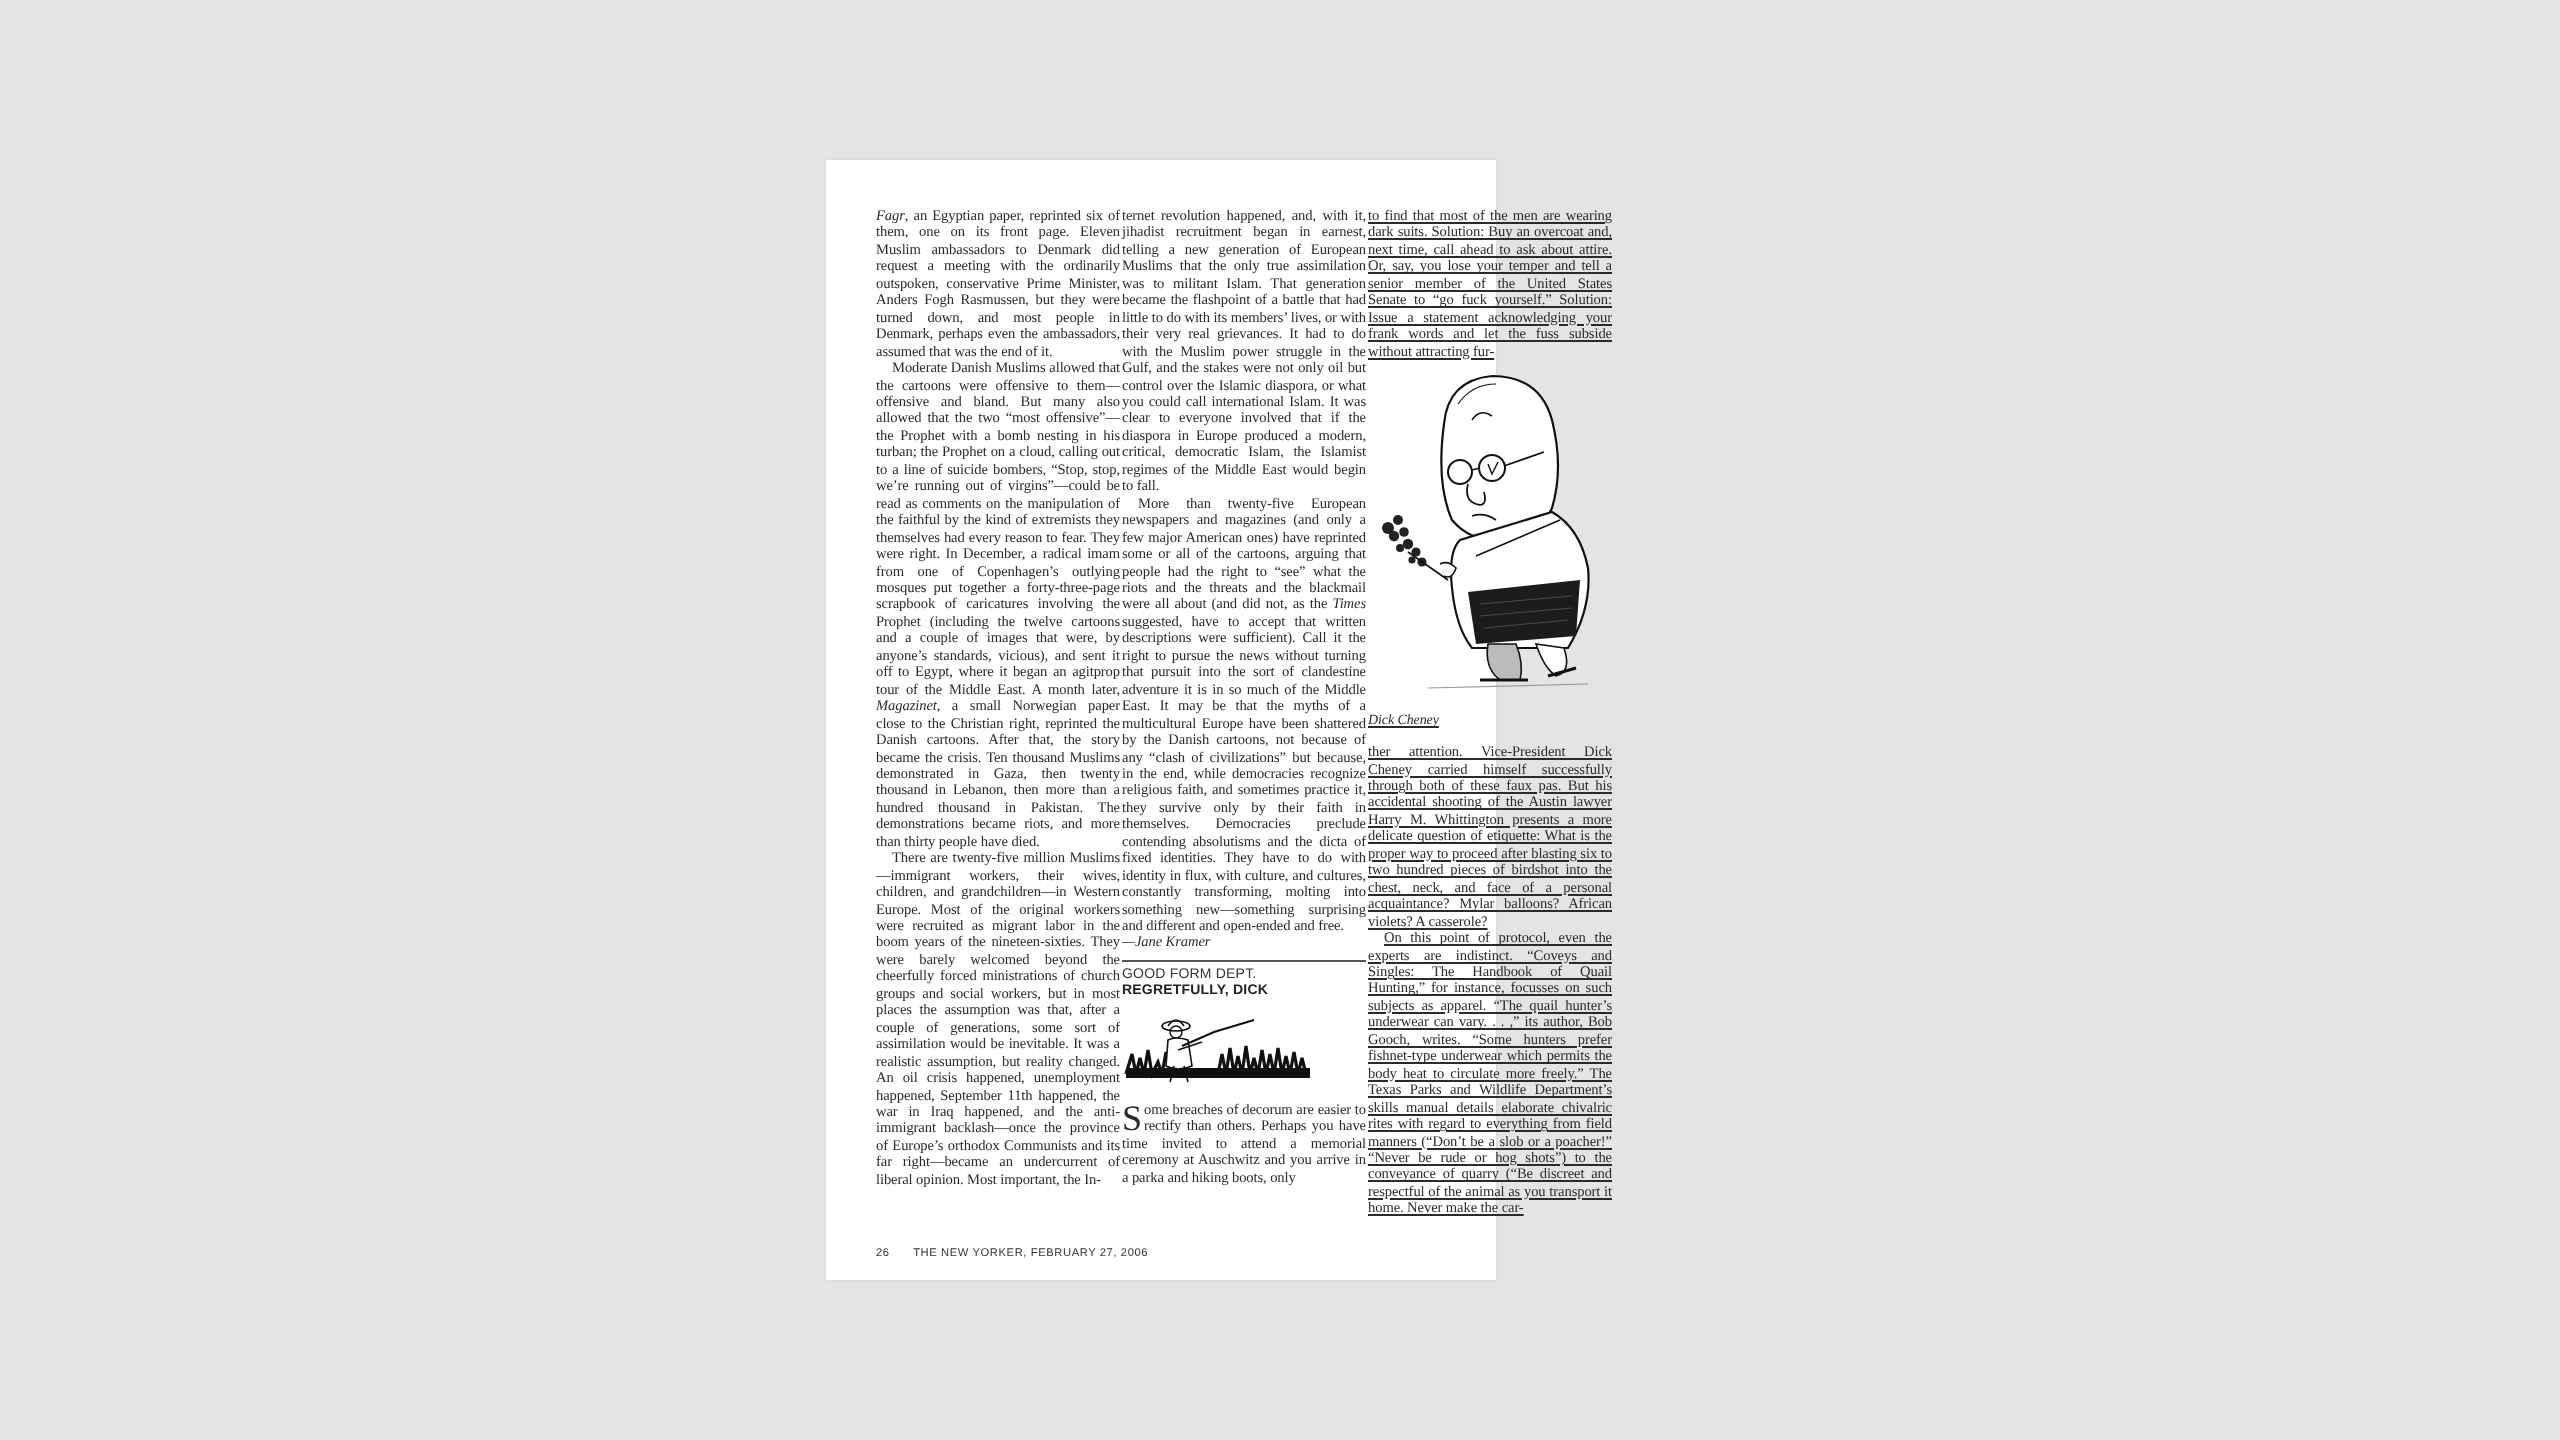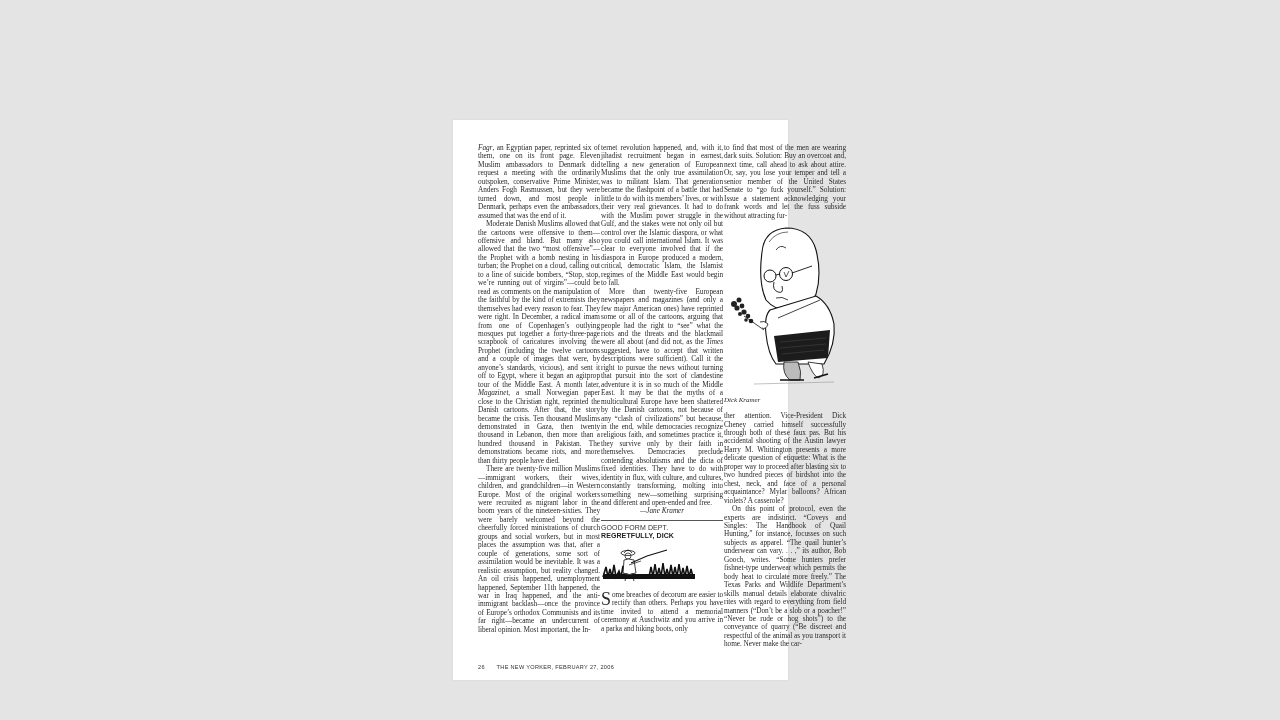--- a/index.html
+++ b/index.html
@@ -1,34 +1,34 @@
 <!DOCTYPE html>
 <html><head>
 <meta charset="utf-8">
 <style>
   html, body { margin:0; padding:0; }
   body {
     width:1280px; height:720px; background:#e4e4e4; position:relative; overflow:hidden;
     font-family:"Liberation Serif", "DejaVu Serif", serif; color:#2a2a2a;
   }
   .page {
-    position:absolute; left:453px; top:80px; width:335px; height:560px;
-    background:#ffffff; box-shadow:0 0 2px rgba(0,0,0,0.08);margin-top:40px;
+    position:absolute; left:413px; top:80px; width:335px; height:560px;
+    background:#ffffff; box-shadow:0 0 2px rgba(0,0,0,0.08);
   }
   .col {
     position:absolute; top:24px; width:122px;
     font-size:7.3px; line-height:8.45px; text-align:justify; hyphens:manual;
     letter-spacing:-0.05px;
   }
   .col p { margin:0; text-indent:0; }
   .col p.ind { text-indent:8px; }
   .c1 { left:25px; }
   .c2 { left:148px; }
-  .c3 { left:271px; }
-  .sig { text-align:center; font-style:italic; }
+  .c3 { left:271px;text-decoration:underline; }
+  .sig { text-align:left; font-style:italic; }
   .rule { border-top:0.8px solid #555; margin:4px 0 3px 0; }
   .dept {
     font-family:"Liberation Sans", "DejaVu Sans", sans-serif; font-size:7px; line-height:8.5px;
     letter-spacing:0.1px; color:#333;
   }
   .dept-title { font-weight:bold; color:#222; }
   .hunter { display:block; margin:6px 0 8px 0; }
   .dropcap { float:left; font-size:18px; line-height:14px; margin:1px 1px 0 0; }
   .cartoon { display:block; margin:4px 0 0 0; }
   .caption { font-style:italic; font-size:7px; line-height:9px; margin-bottom:7px; }
@@ -110,21 +110,21 @@
         <circle cx="18" cy="82" r="2.4"></circle>
           <circle cx="20" cy="88" r="2.6"></circle>
           <circle cx="24" cy="92" r="2.3"></circle>
         <circle cx="16" cy="90" r="2"></circle>
           <circle cx="27" cy="97" r="2.3"></circle>
           <circle cx="22" cy="96" r="1.8"></circle>
       </g>
       <path d="M20 92 L40 106" stroke="#111" stroke-width="0.8"></path>
       <path d="M36 98 Q40 96 44 100 Q42 106 38 104" fill="#fff" stroke="#111" stroke-width="0.8"></path>
     </svg>
-    <div class="caption">Dick Kramer</div>
+    <div class="caption">Dick Cheney</div>
 
     <p>ther attention. Vice-President Dick Cheney carried himself successfully through both of these faux pas. But his accidental shooting of the Austin lawyer Harry M. Whittington presents a more delicate question of etiquette: What is the proper way to proceed after blasting six to two hundred pieces of birdshot into the chest, neck, and face of a personal acquaintance? Mylar balloons? African violets? A casserole?</p>
     <p class="ind">On this point of protocol, even the experts are indistinct. “Coveys and Singles: The Handbook of Quail Hunting,” for instance, focusses on such subjects as apparel. “The quail hunter’s underwear can vary. . . ,” its author, Bob Gooch, writes. “Some hunters prefer fishnet-type underwear which permits the body heat to circulate more freely.” The Texas Parks and Wildlife Department’s skills manual details elaborate chivalric rites with regard to everything from field manners (“Don’t be a slob or a poacher!” “Never be rude or hog shots”) to the conveyance of quarry (“Be discreet and respectful of the animal as you transport it home. Never make the car-</p>
   </div>
 
   <div class="folio">
     <span class="num">26</span>
     <span>THE NEW YORKER, FEBRUARY 27, 2006</span>
   </div>
 </div>

